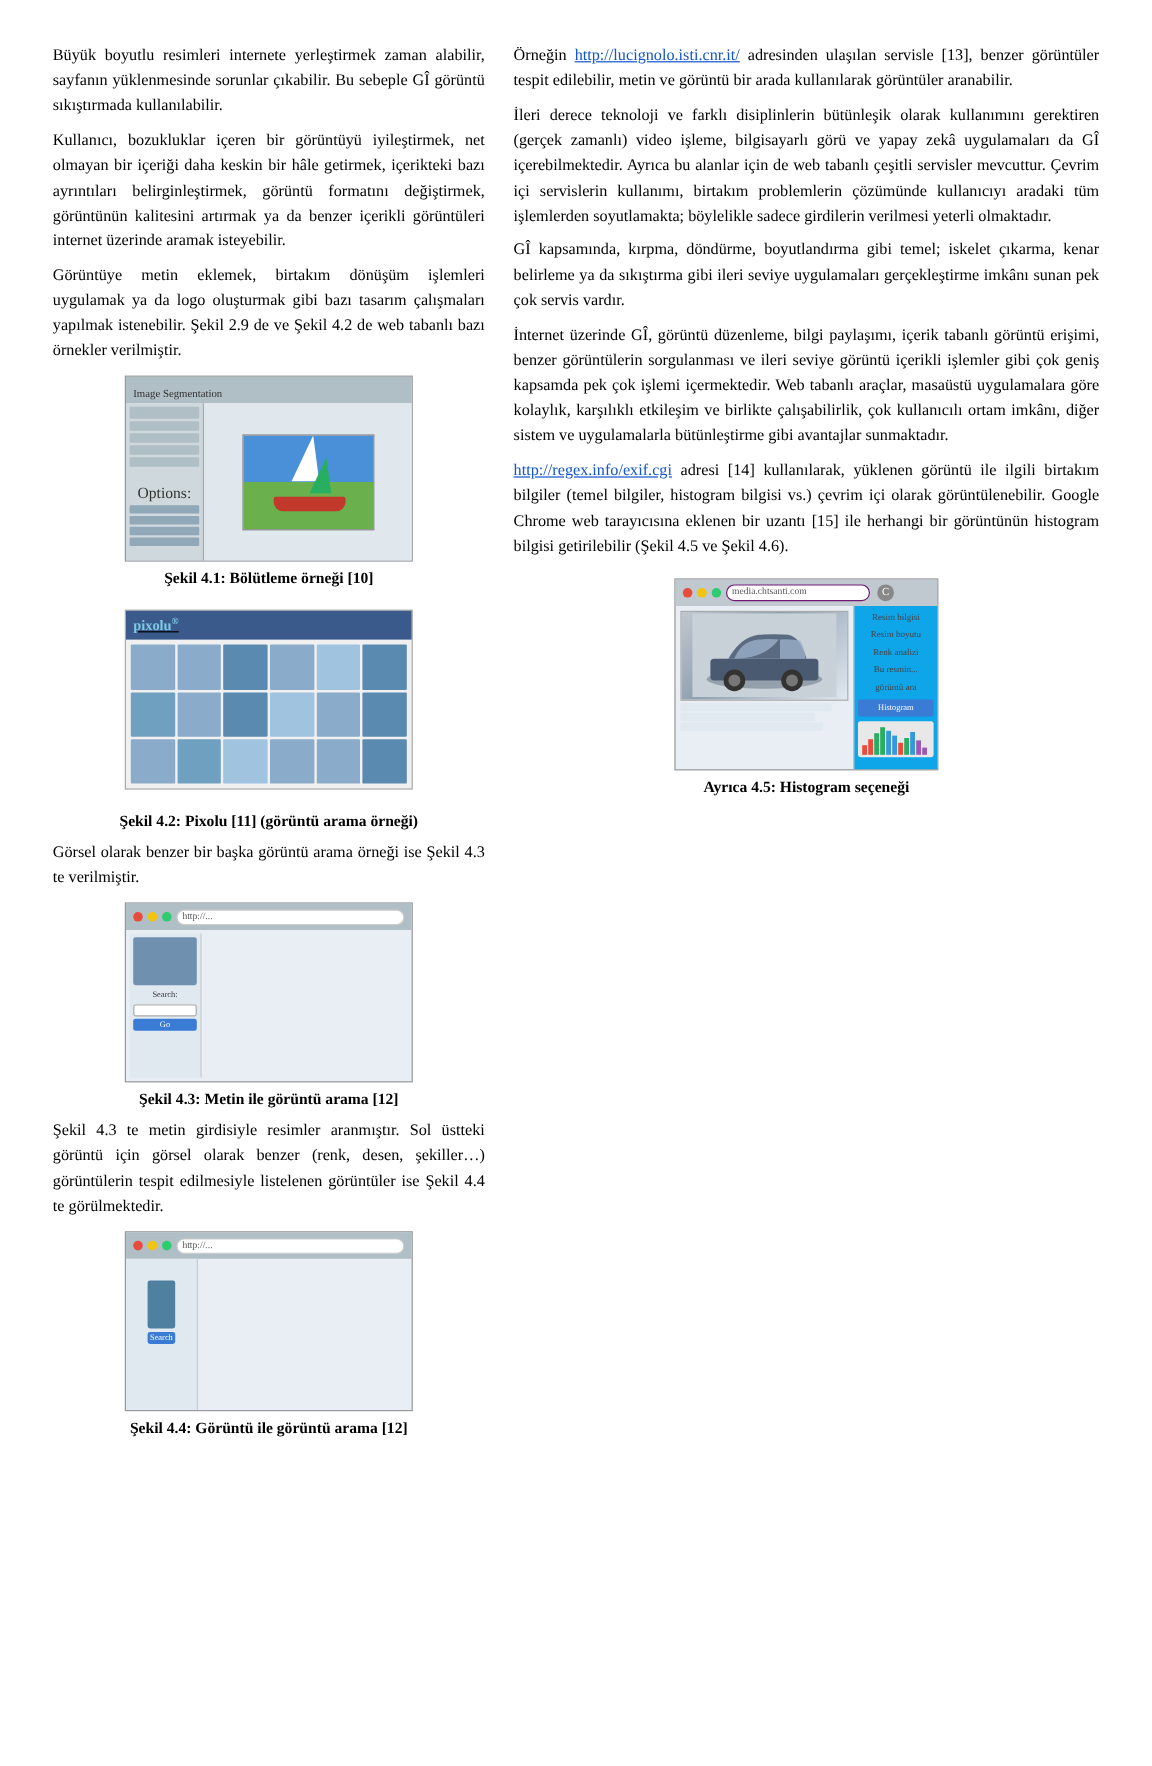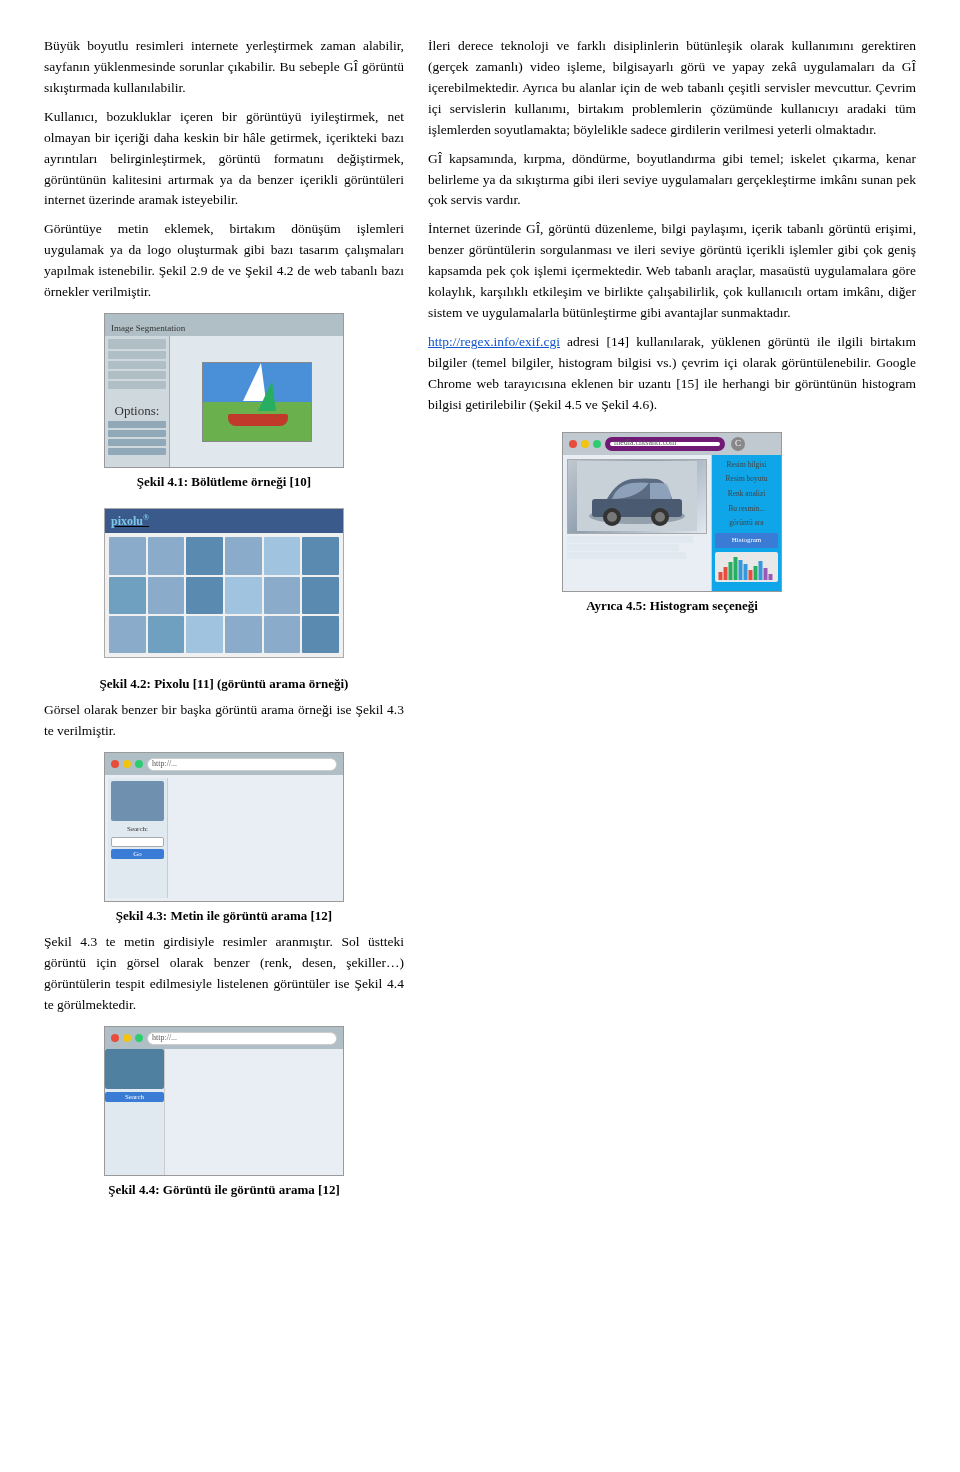--- a/index.html
+++ b/index.html
@@ -204,21 +204,21 @@
     .screen5-top {
       background: #c0c8d0;
       height: 22px;
       display: flex;
       align-items: center;
       padding: 0 6px;
       gap: 4px;
     }
     .screen5-url {
       background: #fff;
-      border: 5px solid #701a75;
+      border: 1px solid #701a75;
       border-radius: 10px;
       height: 14px;
       width: 120px;
       font-size: 8px;
       padding: 0 4px;
       display: flex;
       align-items: center;
       color: #555;
     }
     .screen5-body {
@@ -400,21 +400,21 @@
 
     <div class="figure-container">
       <div class="screen4-box">
         <div class="screen3-top">
           <div class="dot dot-r"></div>
           <div class="dot dot-y"></div>
           <div class="dot dot-g"></div>
           <div style="flex:1;background:#fff;border-radius:8px;height:13px;font-size:8px;padding:0 4px;display:flex;align-items:center;color:#555;border:1px solid #ccc;">http://...</div>
         </div>
         <div style="display:flex;height:calc(100% - 22px);">
-          <div style="width:60px;background:#e0e8f0;border-right:1px solid #ccc;padding:0;">
+          <div style="width:60px;background:#e0e8f0;border-right:1px solid #ccc;padding:18px;">
             <div style="background:#5080a0;height:40px;width:100%;border-radius:2px;margin-bottom:3px;"></div>
             <div style="background:#3a7bd5;height:10px;border-radius:2px;font-size:7px;color:#fff;display:flex;align-items:center;justify-content:center;margin-top:2px;">Search</div>
           </div>
           <div style="flex:1;padding:3px;">
             <div class="thumb-grid-small">
               <div class="th-cell" style="background:#4a7090;"></div>
               <div class="th-cell" style="background:#6090b0;"></div>
               <div class="th-cell" style="background:#5080a0;"></div>
               <div class="th-cell" style="background:#70a0c0;"></div>
               <div class="th-cell" style="background:#4a7090;"></div>
@@ -433,20 +433,23 @@
           </div>
         </div>
       </div>
       <p class="figure-caption">
         <b>Şekil 4.4: Görüntü ile görüntü arama [12]</b>
       </p>
     </div>
   </div>
 
   <div class="col-right">
+    <p>
+      <span>Örneğin </span><a href="#" class="link-blue">http://lucignolo.isti.cnr.it/</a><span> adresinden ulaşılan servisle [13], benzer görüntüler tespit edilebilir, metin ve görüntü bir arada kullanılarak görüntüler aranabilir.</span>
+    </p>
     <p>İleri derece teknoloji ve farklı disiplinlerin bütünleşik olarak kullanımını gerektiren (gerçek zamanlı) video işleme, bilgisayarlı görü ve yapay zekâ uygulamaları da GÎ içerebilmektedir. Ayrıca bu alanlar için de web tabanlı çeşitli servisler mevcuttur. Çevrim içi servislerin kullanımı, birtakım problemlerin çözümünde kullanıcıyı aradaki tüm işlemlerden soyutlamakta; böylelikle sadece girdilerin verilmesi yeterli olmaktadır.</p>
     <p>GÎ kapsamında, kırpma, döndürme, boyutlandırma gibi temel; iskelet çıkarma, kenar belirleme ya da sıkıştırma gibi ileri seviye uygulamaları gerçekleştirme imkânı sunan pek çok servis vardır.</p>
     <p>İnternet üzerinde GÎ, görüntü düzenleme, bilgi paylaşımı, içerik tabanlı görüntü erişimi, benzer görüntülerin sorgulanması ve ileri seviye görüntü içerikli işlemler gibi çok geniş kapsamda pek çok işlemi içermektedir. Web tabanlı araçlar, masaüstü uygulamalara göre kolaylık, karşılıklı etkileşim ve birlikte çalışabilirlik, çok kullanıcılı ortam imkânı, diğer sistem ve uygulamalarla bütünleştirme gibi avantajlar sunmaktadır.</p>
     <p>
       <a href="#" class="link-blue">http://regex.info/exif.cgi</a><span> adresi [14] kullanılarak, yüklenen görüntü ile ilgili birtakım bilgiler (temel bilgiler, histogram bilgisi vs.) çevrim içi olarak görüntülenebilir. Google Chrome web tarayıcısına eklenen bir uzantı [15] ile herhangi bir görüntünün histogram bilgisi getirilebilir (Şekil 4.5 ve Şekil 4.6).</span>
     </p>
 
     <div class="figure-container" style="margin-top:16px;">
       <div class="screen5-box">
         <div class="screen5-top">

